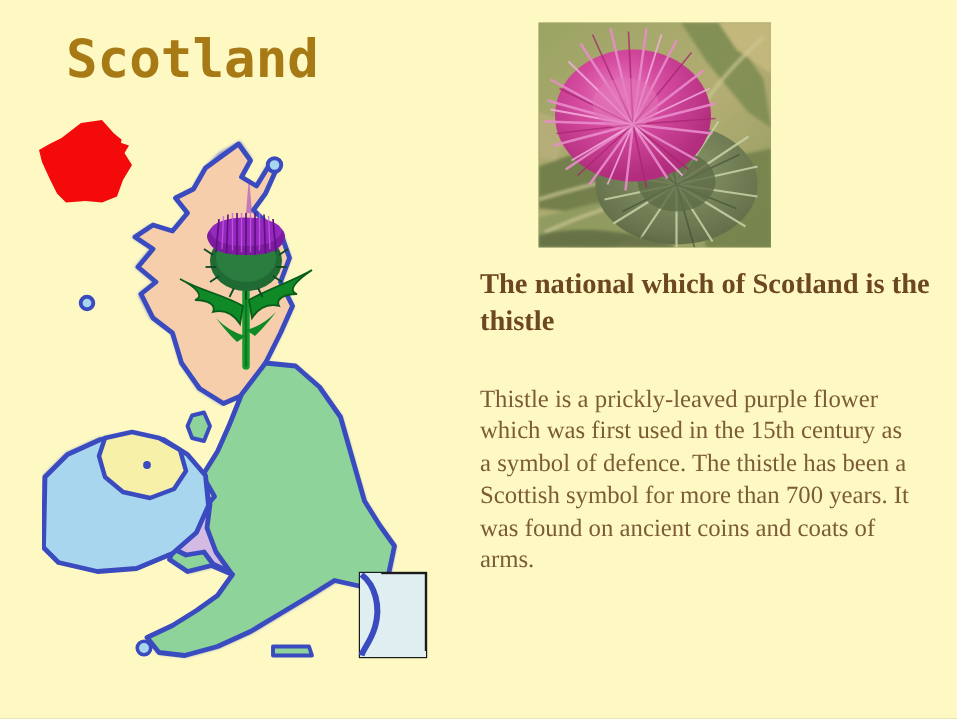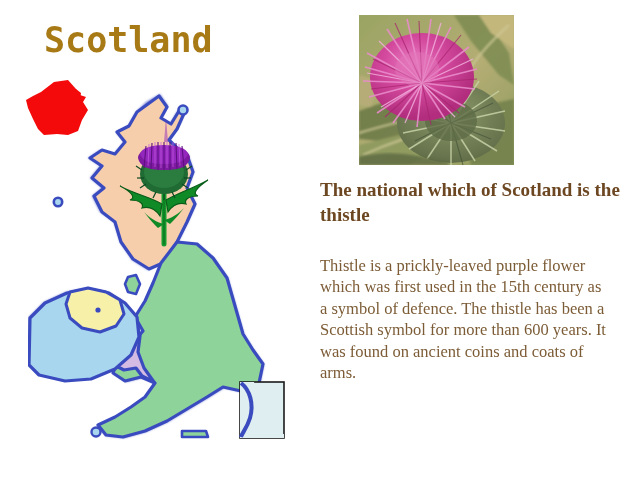--- a/index.html
+++ b/index.html
@@ -15,21 +15,21 @@
     overflow: hidden;
     position: relative;
   }
 
   #slide {
     position: absolute;
     left: 0;
     top: 0;
     width: 638px;
     height: 479px;
-    background: #ffffff;
+    background: #fef9c3;
     overflow: hidden;
   }
 
   
   #title {
     position: absolute;
     left: 44px;
     top: 22px;
     font-family: "DejaVu Sans Mono", "Liberation Mono", monospace;
     font-size: 35px;
@@ -336,15 +336,15 @@
         </g>
         <ellipse cx="58" cy="54" rx="22" ry="17" fill="#e272b8" opacity="0.55"></ellipse>
       </g>
 
       <path d="M0,142 C30,134 60,140 90,148 L90,150 L0,150 Z" fill="#5d6a42" opacity="0.8" filter="url(#ph-blur)"></path>
     </svg>
   </div>
 
   <div id="heading">The national which of Scotland is the thistle</div>
 
-  <div id="body-text">Thistle is a prickly-leaved purple flower which was first used in the 15th century as a symbol of defence. The thistle has been a Scottish symbol for more than 600 years. It was found on ancient coins and coats of arms.</div>
+  <div id="body-text">Thistle is a prickly-leaved purple flower which was first used in the 15th century as a symbol of defence. The thistle has been a Scottish symbol for more than 700 years. It was found on ancient coins and coats of arms.</div>
 
 </div>
 
 </body></html>

